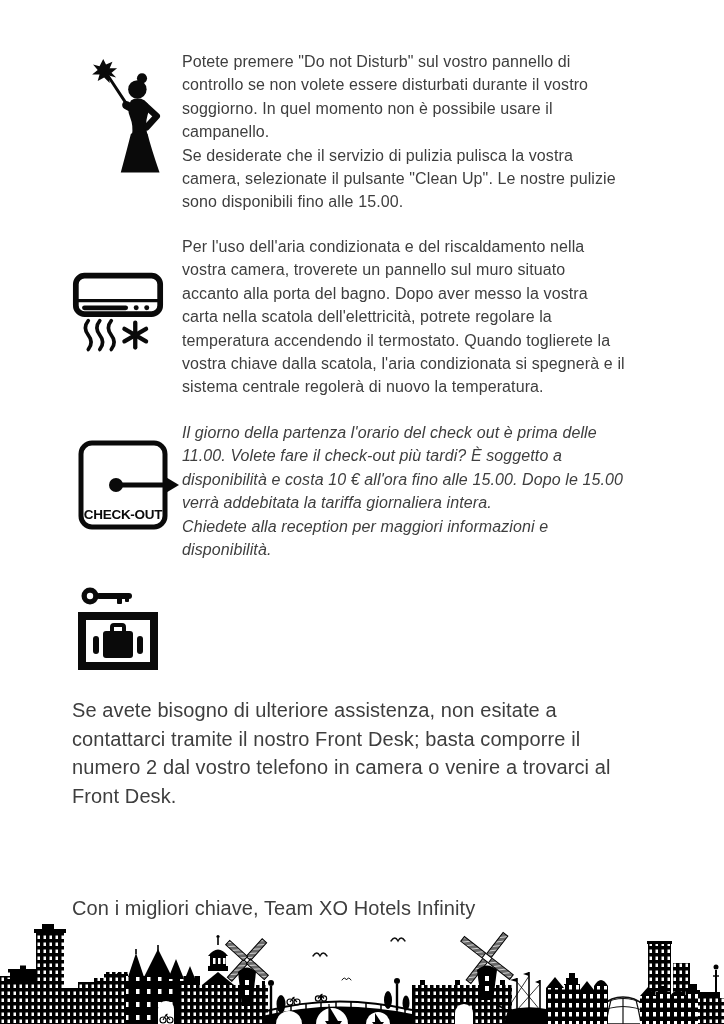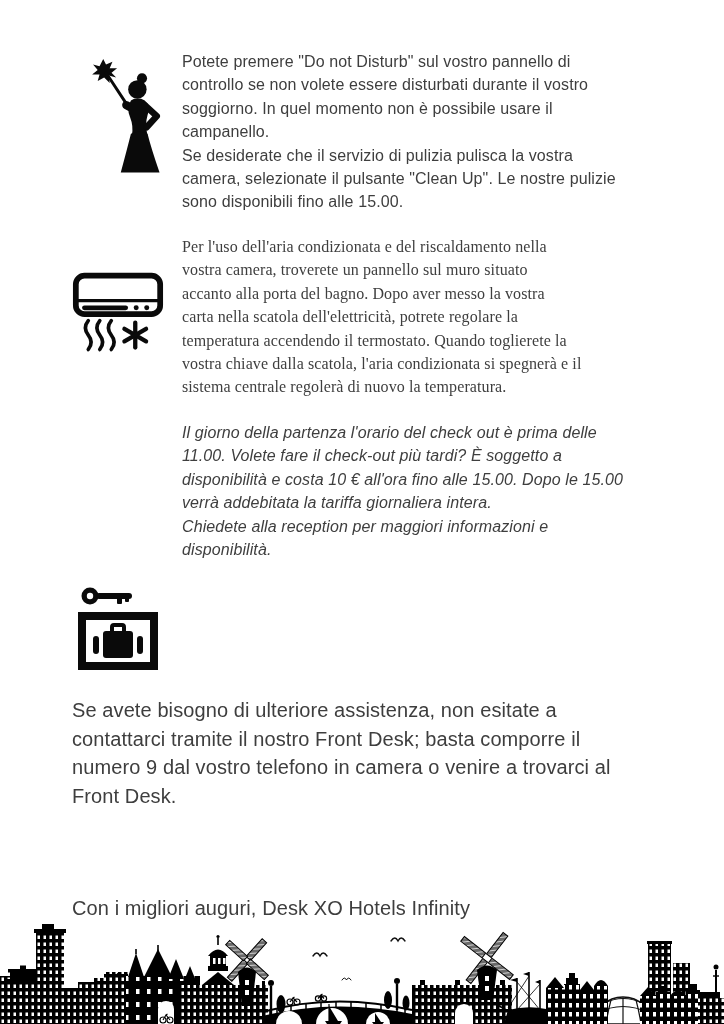--- a/index.html
+++ b/index.html
@@ -71,28 +71,37 @@
         <circle cx="78" cy="37.5" r="2.6" fill="#0a0a0a" stroke="none"></circle>
         <path d="M17,51 c-4,5 -4,10 0,15 c4,5 4,10 0,15" stroke-width="3.8"></path>
         <path d="M29,51 c-4,5 -4,10 0,15 c4,5 4,10 0,15" stroke-width="3.8"></path>
         <path d="M41,51 c-4,5 -4,10 0,15 c4,5 4,10 0,15" stroke-width="3.8"></path>
         <line x1="66" y1="53" x2="66" y2="79" stroke-width="4.5"></line>
         <line x1="54.7" y1="59.5" x2="77.3" y2="72.5" stroke-width="4.5"></line>
         <line x1="77.3" y1="59.5" x2="54.7" y2="72.5" stroke-width="4.5"></line>
       </g>
     </svg>
   </div>
-  <div class="body-text" style="top:235px;font-family:Liberation Serif, serif;">Per l'uso dell'aria condizionata e del riscaldamento nella
+  <div class="body-text" style="top:235px;">Per l'uso dell'aria condizionata e del riscaldamento nella
 vostra camera, troverete un pannello sul muro situato
 accanto alla porta del bagno. Dopo aver messo la vostra
 carta nella scatola dell'elettricità, potrete regolare la
 temperatura accendendo il termostato. Quando toglierete la
 vostra chiave dalla scatola, l'aria condizionata si spegnerà e il
 sistema centrale regolerà di nuovo la temperatura.</div>
 
+  <div class="icon-box" style="left:76px;top:438px;width:104px;height:94px;">
+    <svg viewBox="0 0 104 94">
+      <rect x="5" y="5" width="84" height="84" rx="11" fill="none" stroke="#0a0a0a" stroke-width="5"></rect>
+      <circle cx="40" cy="47" r="7" fill="#0a0a0a"></circle>
+      <line x1="40" y1="47" x2="90" y2="47" stroke="#0a0a0a" stroke-width="5"></line>
+      <polygon points="88,38 103,47 88,56" fill="#0a0a0a"></polygon>
+      <text x="47" y="81" text-anchor="middle" font-family="Liberation Sans, sans-serif" font-size="13.5" font-weight="800" letter-spacing="-0.3" fill="#0a0a0a">CHECK-OUT</text>
+    </svg>
+  </div>
   <div class="body-text" style="top:421px;font-style:italic;">Il giorno della partenza l'orario del check out è prima delle
 11.00. Volete fare il check-out più tardi? È soggetto a
 disponibilità e costa 10 € all'ora fino alle 15.00. Dopo le 15.00
 verrà addebitata la tariffa giornaliera intera.
 Chiedete alla reception per maggiori informazioni e
 disponibilità.</div>
 
   <div class="icon-box" style="left:74px;top:584px;width:92px;height:88px;">
     <svg viewBox="0 0 92 88">
       <g fill="#0a0a0a">
@@ -105,23 +114,23 @@
         <rect x="38" y="41" width="12" height="10" rx="2" fill="none" stroke="#0a0a0a" stroke-width="4"></rect>
         <rect x="29" y="47" width="30" height="27" rx="3"></rect>
         <rect x="19" y="52" width="6" height="18" rx="3"></rect>
         <rect x="63" y="52" width="6" height="18" rx="3"></rect>
       </g>
     </svg>
   </div>
 
   <div class="closing-text" style="top:696px;">Se avete bisogno di ulteriore assistenza, non esitate a
 contattarci tramite il nostro Front Desk; basta comporre il
-numero 9 dal vostro telefono in camera o venire a trovarci al
+numero 2 dal vostro telefono in camera o venire a trovarci al
 Front Desk.</div>
-  <div class="closing-text" style="top:894px;">Con i migliori auguri, Desk XO Hotels Infinity</div>
+  <div class="closing-text" style="top:894px;">Con i migliori chiave, Team XO Hotels Infinity</div>
 
   <div class="skyline">
     <svg viewBox="0 0 724 104" width="724" height="104">
       <defs>
         <pattern id="w1" width="7" height="9" patternUnits="userSpaceOnUse">
           <rect width="7" height="9" fill="#000"></rect>
             <rect x="2" y="2" width="3" height="4.5" fill="#fff"></rect>
         </pattern>
         <pattern id="w2" width="6" height="7" patternUnits="userSpaceOnUse">
           <rect width="6" height="7" fill="#000"></rect>

